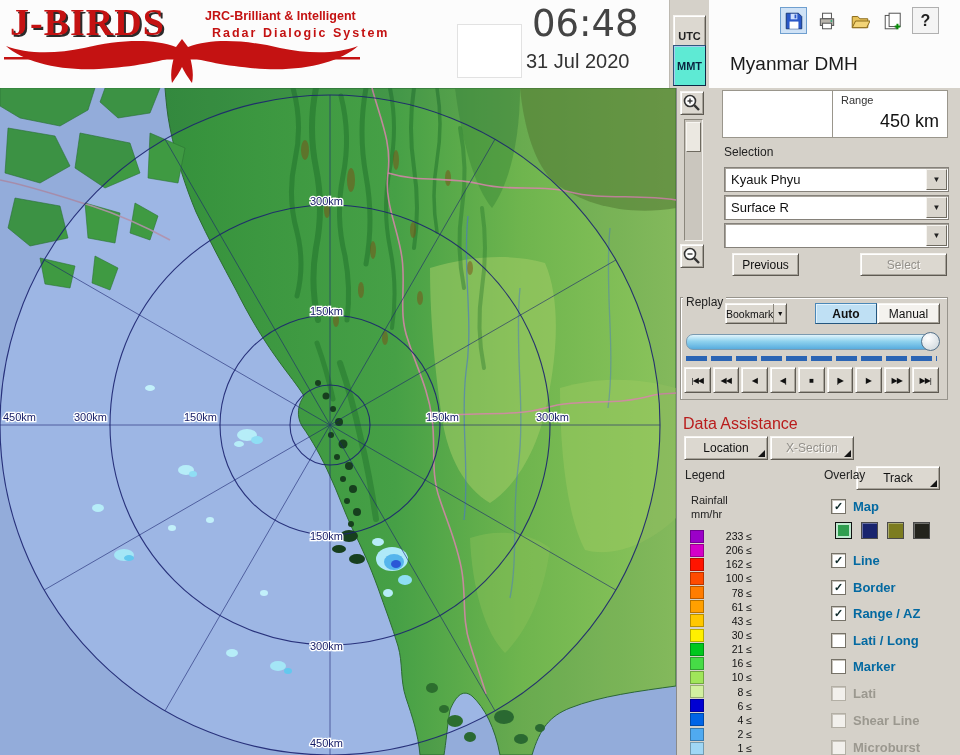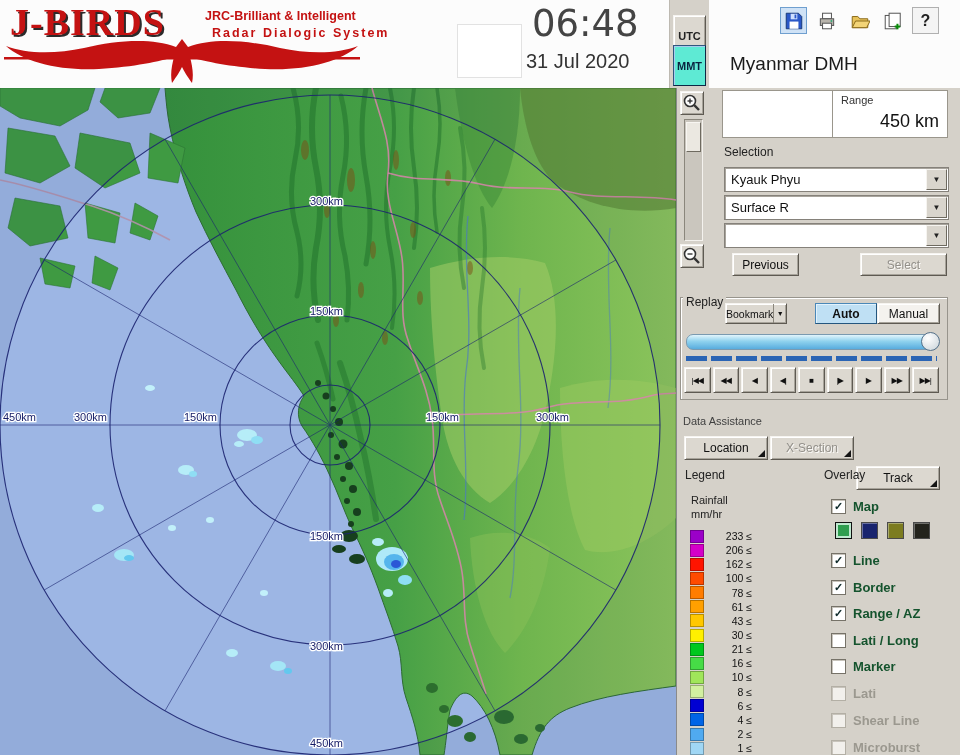--- a/index.html
+++ b/index.html
@@ -68,38 +68,38 @@
       border-color:#4a88b8 #24567e #24567e #4a88b8;box-shadow:inset 1px 1px 0 #e2f2fc;font-weight:bold;}
   #btn-manual{position:absolute;left:196px;top:5px;width:63px;height:21px;background:#f4f2ee;}
   #replay-slider{position:absolute;left:5px;top:36px;width:251px;height:14px;border-radius:7px;
       background:linear-gradient(180deg,#e2f5fc,#8fd2ee 45%,#58acde);border:1px solid #7a9ab0;}
   #replay-knob{position:absolute;right:-2px;top:-3px;width:17px;height:17px;border-radius:50%;
       background:radial-gradient(circle at 35% 30%,#ffffff,#c8d2d8);border:1px solid #55718a;}
   #replay-ticks{position:absolute;left:5px;top:58px;width:251px;height:5px;
       background:repeating-linear-gradient(90deg,#2a64b4 0 21px,#d5d1c9 21px 25px);}
   #transport{position:absolute;left:3px;top:69px;display:flex;gap:2px;}
   .tr-btn{width:26.5px;height:26px;font-size:8px;letter-spacing:-1px;}
-  #da-label{position:absolute;left:6px;top:327px;font-size:11px;color:#404040;}
+  #da-label{position:absolute;left:6px;top:327px;font-size:16px;color:#b91c1c;}
   .da-btn{position:absolute;top:348px;width:84px;height:24px;font-size:12px;}
   .da-btn::after{content:"";position:absolute;right:2px;bottom:2px;border-left:7px solid transparent;
       border-bottom:7px solid #151515;}
   #da-0{left:7px;} #da-1{left:93px;} #da-2{left:179px;margin-top:30px;}
   #legend-title{position:absolute;left:8px;top:380px;font-size:12px;color:#222;}
   #overlay-title{position:absolute;left:147px;top:380px;font-size:12px;color:#222;}
   #rainfall-l1{position:absolute;left:14px;top:406px;font-size:11px;color:#222;}
   #rainfall-l2{position:absolute;left:14px;top:420px;font-size:11px;color:#222;}
   #legend-scale{position:absolute;left:13px;top:441px;}
   .lg-row{display:flex;align-items:center;height:14.15px;}
   .lg-sw{width:14px;height:13px;border:1px solid rgba(0,0,0,.28);box-sizing:border-box;}
   .lg-tx{width:48px;text-align:right;font-size:10.5px;color:#111;}
   .ov-row{position:absolute;left:154px;display:flex;gap:7px;align-items:center;height:18px;}
   .cb{width:13px;height:13px;background:#fff;border:1px solid #767268;box-shadow:inset 1px 1px 0 #c8c4bc;
       display:inline-flex;align-items:center;justify-content:center;font-size:11px;font-weight:bold;
       color:#0e2a2a;line-height:1;box-sizing:content-box;}
-  .ov-lb{font-size:13px;font-weight:bold;color:#14532d;white-space:nowrap;}
+  .ov-lb{font-size:13px;font-weight:bold;color:#0369a1;white-space:nowrap;}
   .ov-row.disabled .ov-lb{color:#9b988f;}
   .ov-row.disabled .cb{border-color:#b3afa5;background:#f2f0ec;}
   #map-swatches{position:absolute;left:158px;top:434px;display:flex;gap:9px;}
   .msw{width:17px;height:17px;border:1px solid #4a4a4a;box-shadow:inset 1px 1px 0 rgba(255,255,255,.35);box-sizing:border-box;}
   .msw.selected{border:1px solid #111;box-shadow:inset 0 0 0 2px #bfe8cf;}
 </style>
 </head>
 <body>
 
 <div id="app">

